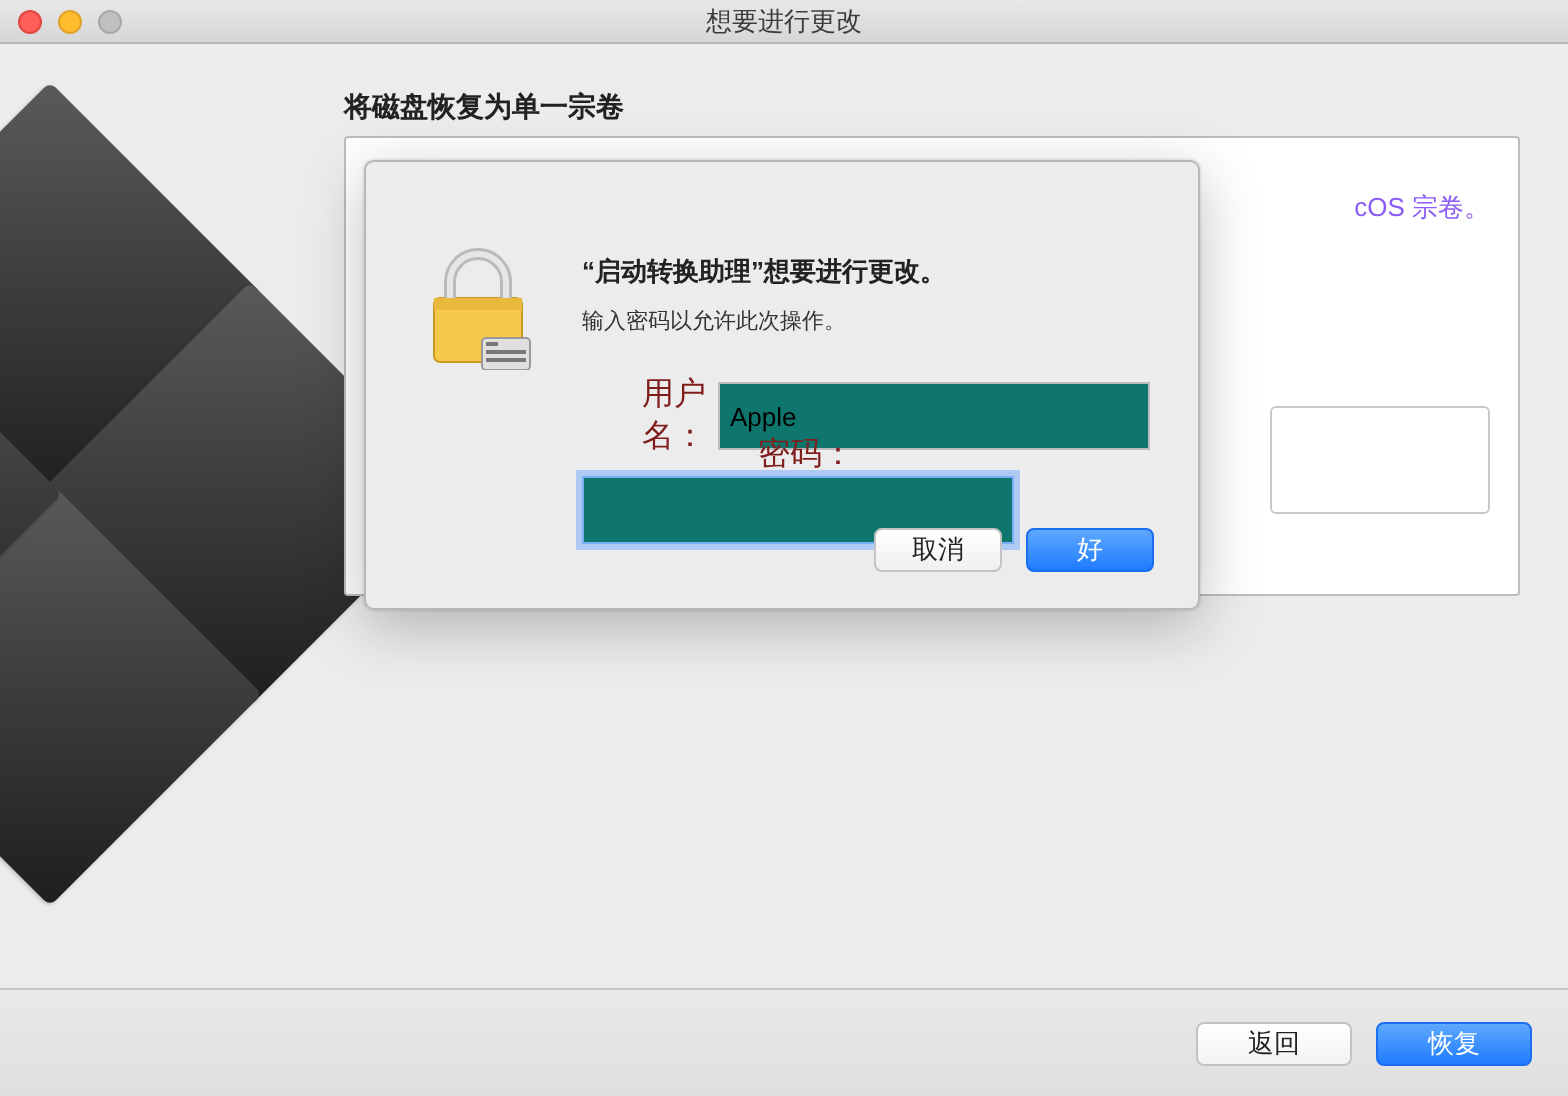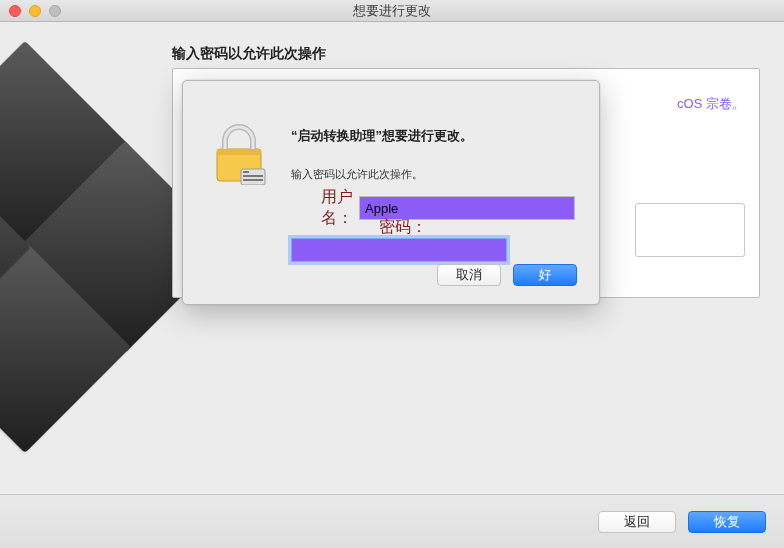--- a/index.html
+++ b/index.html
@@ -142,21 +142,20 @@
       left: 108px; top: 46px;
       font-size: 13px;
       font-weight: bold;
       color: #222;
     }
     .dlg-sub {
       position: absolute;
       left: 108px; top: 72px;
       font-size: 11px;
       color: #333;
-      margin-top: 14px;
     }
     .row1 {
       position: absolute;
       left: 108px; top: 106px;
       display: flex;
       align-items: center;
     }
     .row2 {
       position: absolute;
       left: 108px; top: 136px;
@@ -166,23 +165,23 @@
     }
     .lbl {
       width: 62px;
       text-align: right;
       font-size: 16px;
       color: #7f1d1d;
       margin-right: 6px;
     }
     .txt {
       width: 216px;
-      height: 24px;
+      height: 34px;
       border: 1px solid #bcbcbc;
-      background: #8b5cf6;
+      background: #0f766e;
       font-size: 13px;
       padding: 0 5px;
       outline: none;
     }
     .txt-focus {
       border: 1px solid #7aaef8;
       box-shadow: 0 0 0 3px rgba(100,160,255,0.45);
     }
     .dlg-buttons {
       position: absolute;
@@ -221,21 +220,21 @@
 </div>
 
 <div class="main">
   <div class="diamonds">
     <div class="dia d1"></div>
     <div class="dia d2"></div>
     <div class="dia d3"></div>
     <div class="dia d4"></div>
   </div>
 
-  <div class="heading">输入密码以允许此次操作</div>
+  <div class="heading">将磁盘恢复为单一宗卷</div>
 
   <div class="panel">
     <div class="partial-text">cOS 宗卷。</div>
     <div class="sidebox"></div>
   </div>
 </div>
 
 <div class="footer">
   <button class="btn">返回</button>
   <button class="btn btn-primary">恢复</button>

